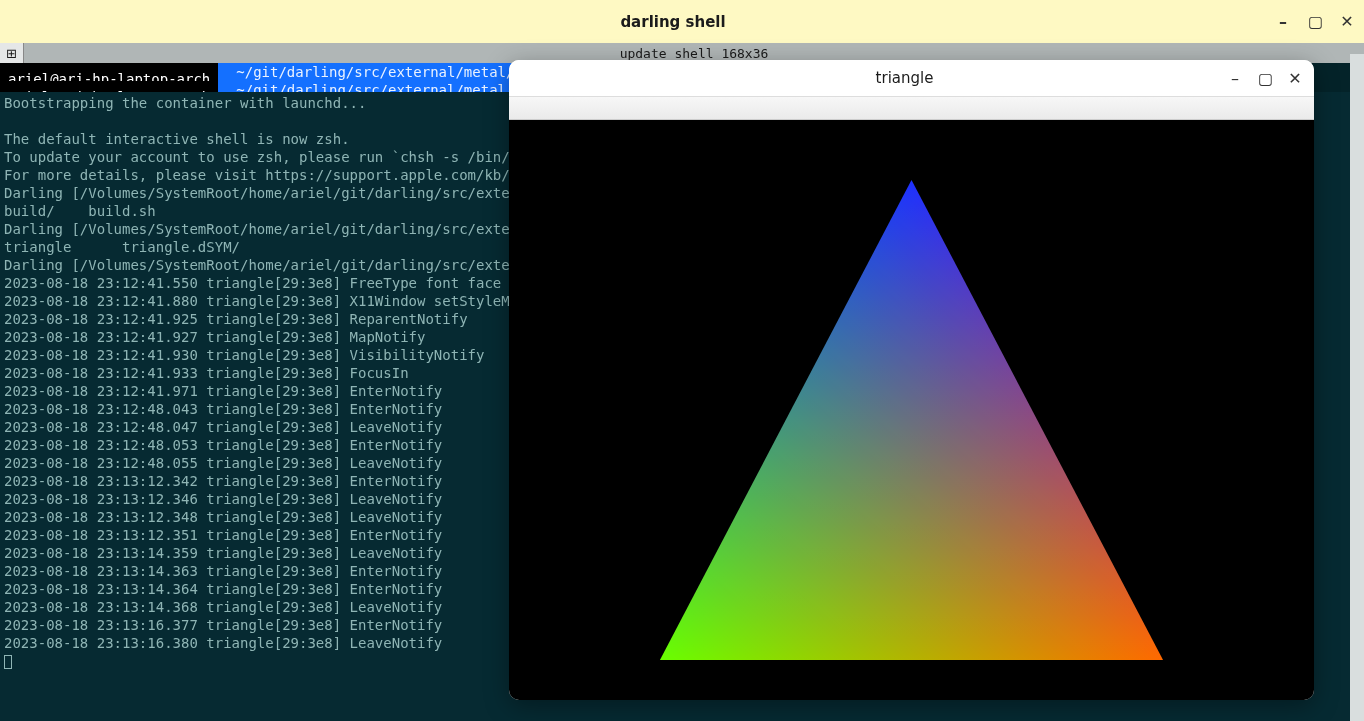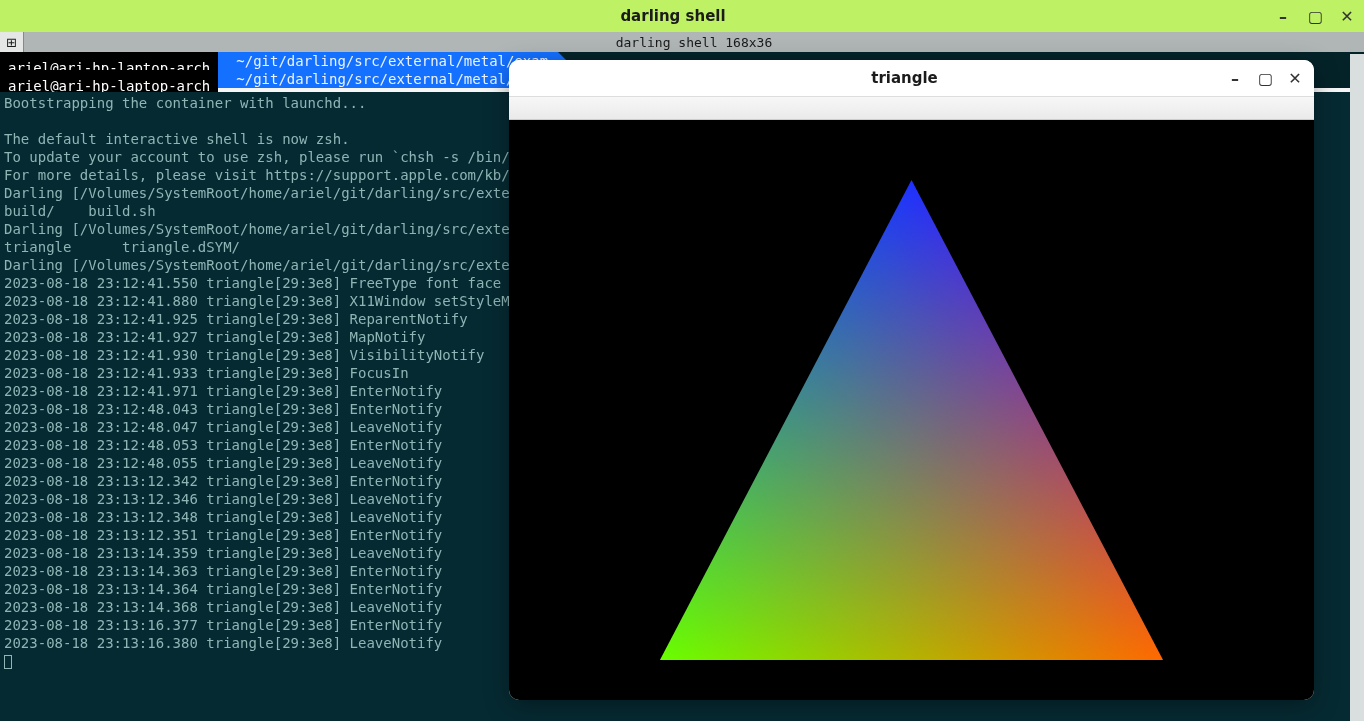--- a/index.html
+++ b/index.html
@@ -5,22 +5,22 @@
   * { box-sizing: border-box; margin: 0; padding: 0; }
   html, body {
     width: 1364px;
     height: 721px;
     overflow: hidden;
     font-family: "DejaVu Sans", "Cantarell", sans-serif;
     background: #f6f6f6;
   }
   
   .outer-titlebar {
-    height: 32px;
-    background: #bef264;
+    height: 43px;
+    background: #fef9c3;
     display: flex;
     align-items: center;
     justify-content: space-between;
     padding: 0 10px;
     font-weight: 600;
     font-size: 15px;
     color: #1b1b1b;
   }
   .outer-titlebar .center { flex:1; text-align:center; }
   .outer-titlebar .right { display:flex; gap:18px; font-size:16px; color:#333; }
@@ -127,21 +127,21 @@
     display:flex;
     flex-direction:column;
   }
   .app-titlebar {
     height:36px;
     background:#ffffff;
     display:flex;
     align-items:center;
     justify-content:space-between;
     padding:0 12px;
-    font-weight:700;
+    font-weight:400;
     font-size:15px;
     color:#1b1b1b;
   }
   .app-titlebar .center { flex:1; text-align:center; }
   .app-titlebar .right { display:flex; gap:16px; font-size:16px; color:#333;}
   .app-toolbar {
     height:24px;
     background:linear-gradient(#f7f7f7,#eaeaea);
     border-top:1px solid #ddd;
     border-bottom:1px solid #ccc;
@@ -173,21 +173,21 @@
     <span class="winbtn">▢</span>
     <span class="winbtn">✕</span>
   </div>
 </div>
 
 <div class="term-tabbar">
   <div class="newtab">
     <span>⊞</span>
   </div>
   <div class="tab">
-    <span>darling shell 168x36</span>
+    <span>update shell 168x36</span>
   </div>
 </div>
 
 <div class="breadcrumb-bar">
   <div class="crumb-row">
      <div class="crumb-user">ariel@ari-hp-laptop-arch</div>
      <div class="crumb-path">~/git/darling/src/external/metal/exam</div>
      <div class="crumb-cmd"></div>
   </div>
   <div class="crumb-row second">

